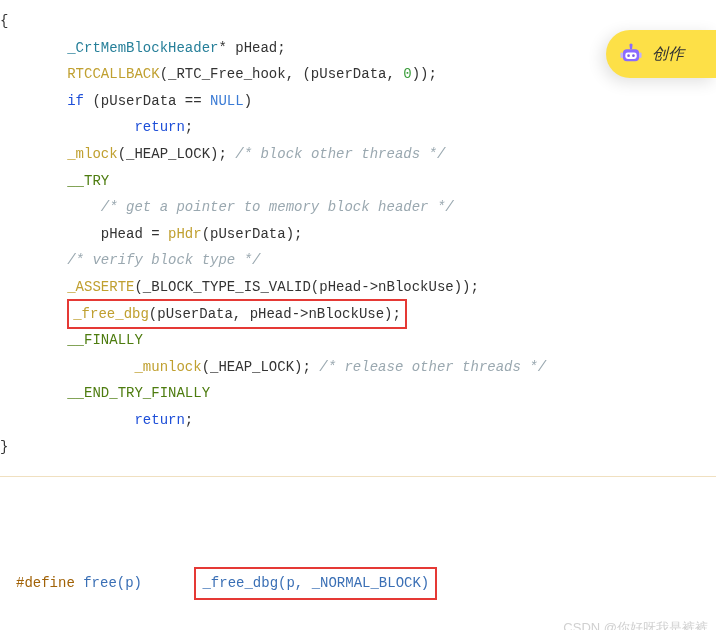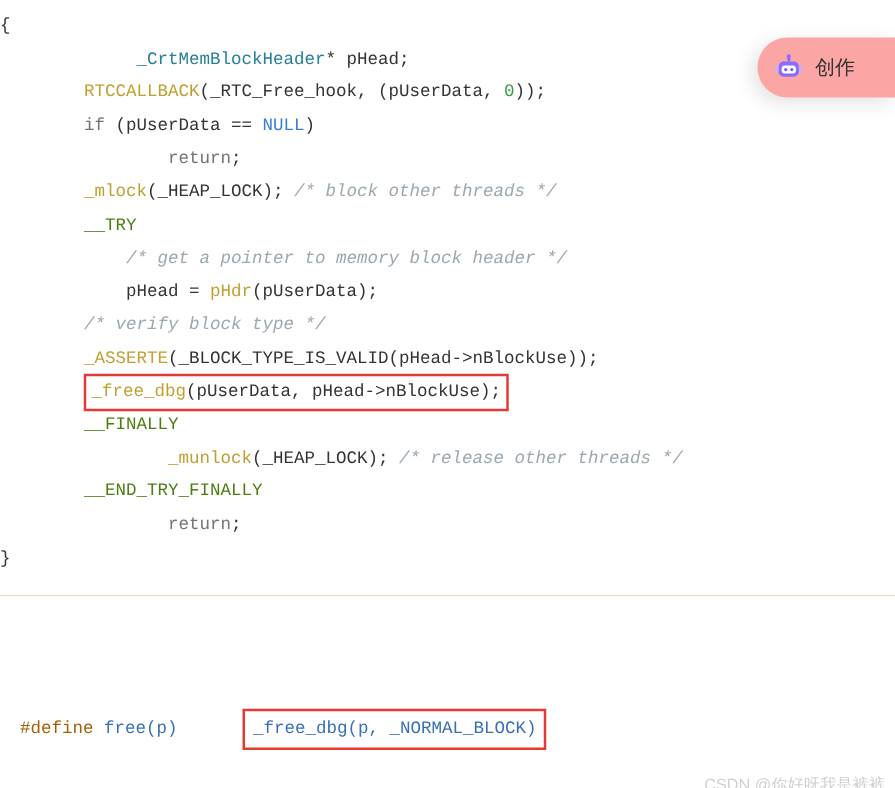--- a/index.html
+++ b/index.html
@@ -20,24 +20,24 @@
     font-family: Consolas, Monaco, 'Courier New', monospace;
     border-bottom: 1px solid #f0e0c0;
   }
   .code-bottom {
     padding: 90px 0 20px 16px;
     line-height: 1.9;
     white-space: pre;
     font-family: Consolas, Monaco, 'Courier New', monospace;
     position: relative;
   }
-  .tok-type { color: #267f99; margin-left: 42px; }
+  .tok-type { color: #267f99; }
   .tok-idlight { color: #4d7c0f; }
   .tok-call { color: #c0a030; }
-  .tok-kw { color: #737373; text-align: right; }
+  .tok-kw { color: #1d4ed8; text-align: right; }
   .tok-null { color: #3a7bd5; }
   .tok-comment { color: #9aa8b0; font-style: italic; text-align: right; }
   .tok-num { color: #3a9d3a; }
   .tok-preproc { color: #a16207; }
   .tok-blue { color: #3a6fb5; }
   .redbox {
     border: 2px solid #e53935;
     display: inline-block;
     padding: 0 4px;
     margin: -2px 0;
@@ -55,28 +55,29 @@
     color: #d0d0d0;
     font-size: 13px;
     font-family: Arial, sans-serif;
   }
   .floating-btn {
     position: absolute;
     top: 30px;
     right: 0;
     width: 98px;
     height: 48px;
-    background: #fca5a5;
+    background: #fde047;
     border-radius: 24px 0 0 24px;
     box-shadow: -4px 4px 16px rgba(0,0,0,0.12);
     display: flex;
     align-items: center;
     padding-left: 12px;
     gap: 8px;
     overflow: hidden;
+    font-style: italic;
   }
   .bot-icon {
     width: 26px;
     height: 26px;
     position: relative;
   }
   .bot-icon svg { display: block; }
   .btn-label {
     font-family: Arial, sans-serif;
     font-size: 16px;

